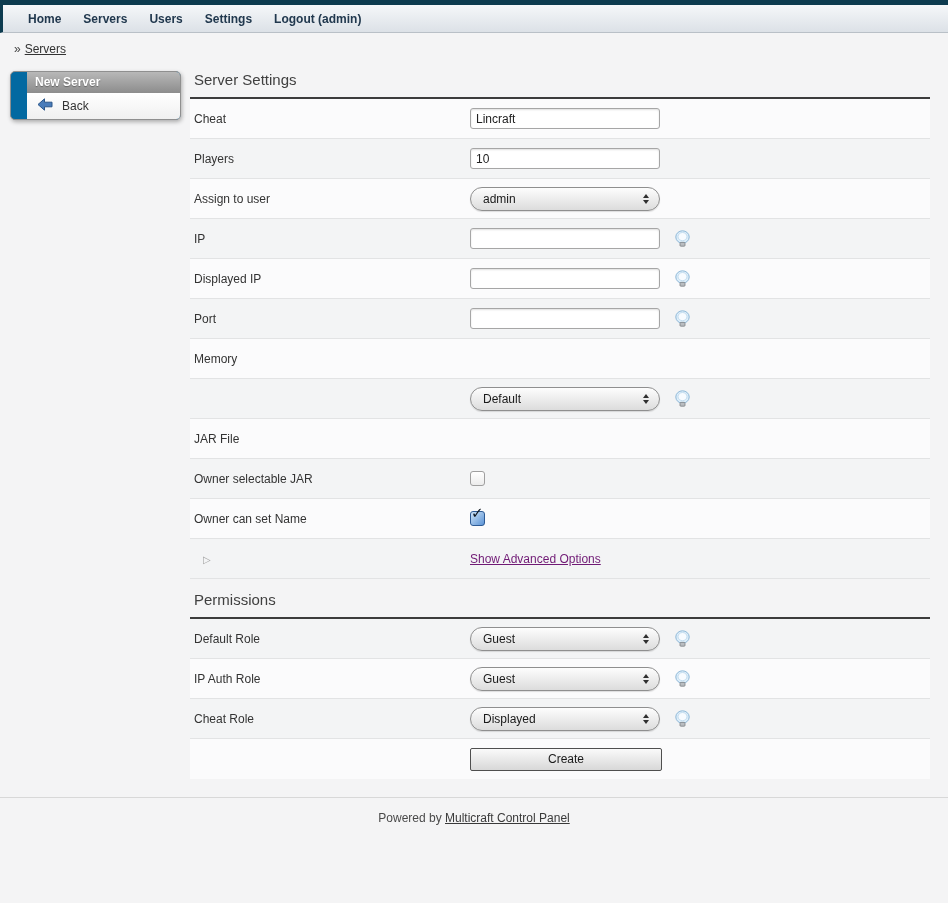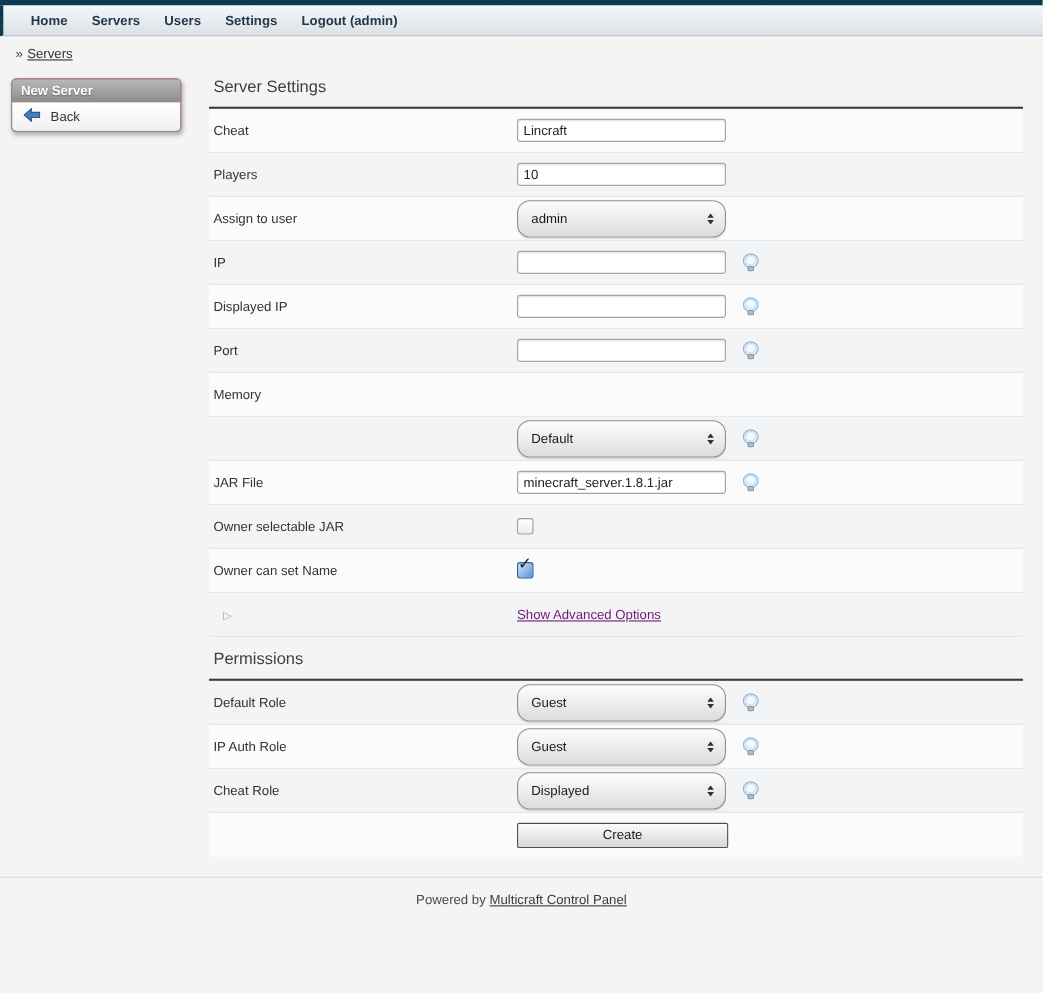--- a/index.html
+++ b/index.html
@@ -29,25 +29,26 @@
     padding:9px 0 5px 14px;
     font-size:12px;color:#444;
   }
   .breadcrumb .bc-sep{margin-right:4px;}
   .bc-link{color:#333;text-decoration:underline;cursor:pointer;}
   .body-wrap{position:relative;margin-top:8px;}
   
   .sidebar{
     position:absolute;left:10px;top:0;
     width:153px;
-    background:#ef4444;
+    background:#0369a1;
     border:1px solid #8f8f8f;
     border-radius:5px;
     box-shadow:1px 2px 4px rgba(0,0,0,.3);
     overflow:hidden;
+    padding-left:16px;
   }
   .sidebar-header{
     height:21px;line-height:21px;
     padding-left:8px;
     color:#fff;font-size:12px;font-weight:bold;
     text-shadow:0 1px 1px rgba(0,0,0,.35);
     background:linear-gradient(#b8b8b8,#8c8c8c);
   }
   .sidebar-item{
     height:26px;display:flex;align-items:center;
@@ -83,21 +84,21 @@
   .tri-icon{color:#a3a3a3;font-size:10px;margin-left:9px;}
   input.text{
     width:178px;height:15px;
     padding:2px 5px;
     border:1px solid #a6a6a6;border-radius:3px;
     box-shadow:inset 0 1px 2px rgba(0,0,0,.13);
     font-size:12px;font-family:"Liberation Sans","DejaVu Sans",sans-serif;
     color:#222;background:#fff;
   }
   .select{
-    width:190px;height:34px;box-sizing:border-box;
+    width:190px;height:24px;box-sizing:border-box;
     border:1px solid #8f8f8f;border-radius:12px;
     background:linear-gradient(#fdfdfd,#dcdcdc);
     box-shadow:0 1px 1px rgba(0,0,0,.12);
     display:flex;align-items:center;justify-content:space-between;
     padding:0 10px 0 12px;
     font-size:12px;color:#1a1a1a;
     cursor:pointer;
   }
   .arrows{display:flex;flex-direction:column;gap:2px;align-items:center;}
   .tri{width:0;height:0;border-left:3.5px solid transparent;border-right:3.5px solid transparent;}
@@ -249,30 +250,20 @@
               <svg width="17" height="17" viewBox="0 0 17 17">
                 <ellipse cx="8.5" cy="7" rx="6.7" ry="6.2" fill="#ddeefa" stroke="#8fb8d8" stroke-width="1"></ellipse>
                 <ellipse cx="8.5" cy="6.6" rx="4.5" ry="4.1" fill="#f7fbff" stroke="#c4ddef" stroke-width="1"></ellipse>
                 <rect x="6" y="12.4" width="5" height="3.8" rx="0.8" fill="#b9bdc1" stroke="#7c8084" stroke-width="0.8"></rect>
               </svg>
             </span>
           </div>
         </div>
         <div class="form-row odd">
           <div class="row-label">JAR File</div>
-          <div class="row-control">
-            <input type="text" class="text" value="minecraft_server.1.8.1.jar" style="">
-            <span class="bulb">
-              <svg width="17" height="17" viewBox="0 0 17 17">
-                <ellipse cx="8.5" cy="7" rx="6.7" ry="6.2" fill="#ddeefa" stroke="#8fb8d8" stroke-width="1"></ellipse>
-                <ellipse cx="8.5" cy="6.6" rx="4.5" ry="4.1" fill="#f7fbff" stroke="#c4ddef" stroke-width="1"></ellipse>
-                <rect x="6" y="12.4" width="5" height="3.8" rx="0.8" fill="#b9bdc1" stroke="#7c8084" stroke-width="0.8"></rect>
-              </svg>
-            </span>
-          </div>
         </div>
         <div class="form-row even">
           <div class="row-label">Owner selectable JAR</div>
           <div class="row-control">
             <span class="checkbox"></span>
           </div>
         </div>
         <div class="form-row odd">
           <div class="row-label">Owner can set Name</div>
           <div class="row-control">

